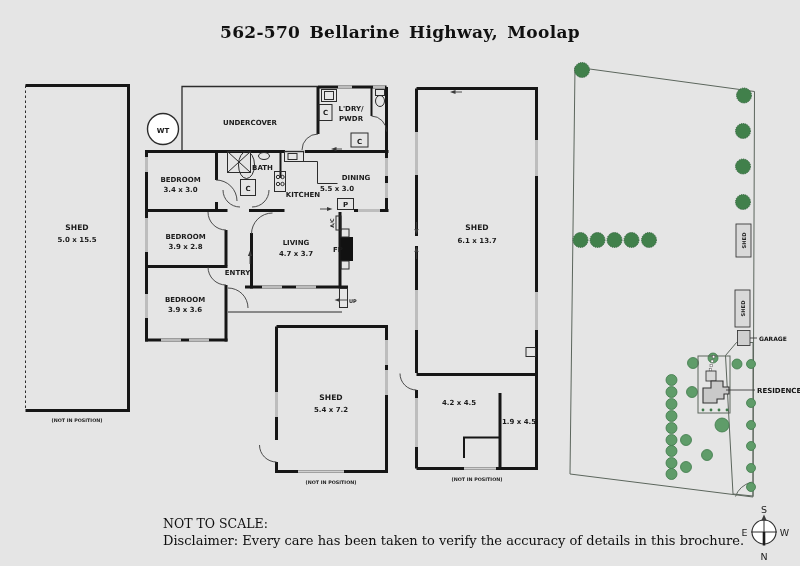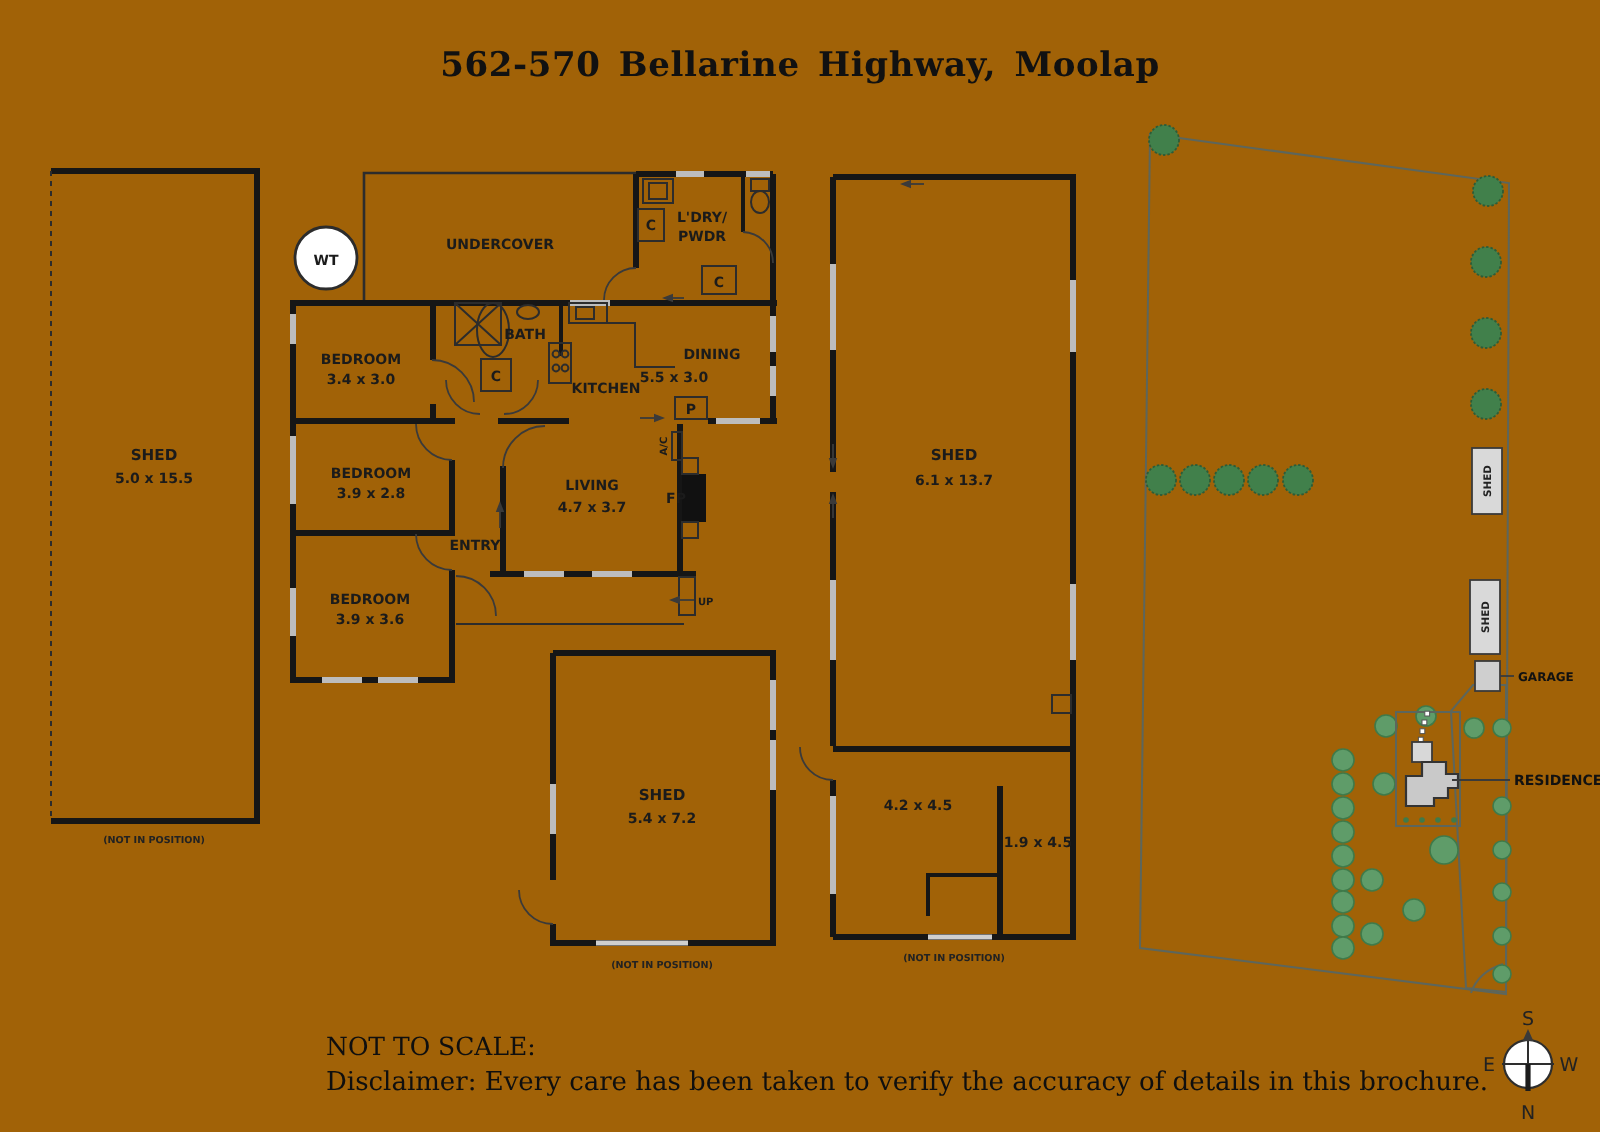--- a/index.html
+++ b/index.html
@@ -1,16 +1,16 @@
 <!DOCTYPE html>
 <html><head>
 <meta charset="utf-8">
 <style>
   html,body{margin:0;padding:0;background:#ffffff;}
-  .stage{width:800px;height:566px;position:relative;background:#a16207;overflow:hidden;}
+  .stage{width:800px;height:566px;position:relative;background:#e5e5e5;overflow:hidden;}
   svg{display:block;}
   text{font-family:"DejaVu Sans",sans-serif;fill:#1b1b1b;}
   .title{font:700 17px "DejaVu Serif",serif;letter-spacing:.3px;word-spacing:3px;fill:#111;}
   .room{font:700 7px "DejaVu Sans",sans-serif;text-anchor:middle;}
   .shedlab{font:700 7.6px "DejaVu Sans",sans-serif;text-anchor:middle;}
   .tinynote{font:700 4.8px "DejaVu Sans",sans-serif;text-anchor:middle;fill:#222;}
   .microlab{font:700 5px "DejaVu Sans",sans-serif;}
   .sitelab{font:700 6px "DejaVu Sans",sans-serif;fill:#111;}
   .reslab{font:700 7px "DejaVu Sans",sans-serif;fill:#111;}
   .rotlab{font:700 5.2px "DejaVu Sans",sans-serif;text-anchor:middle;fill:#222;}

